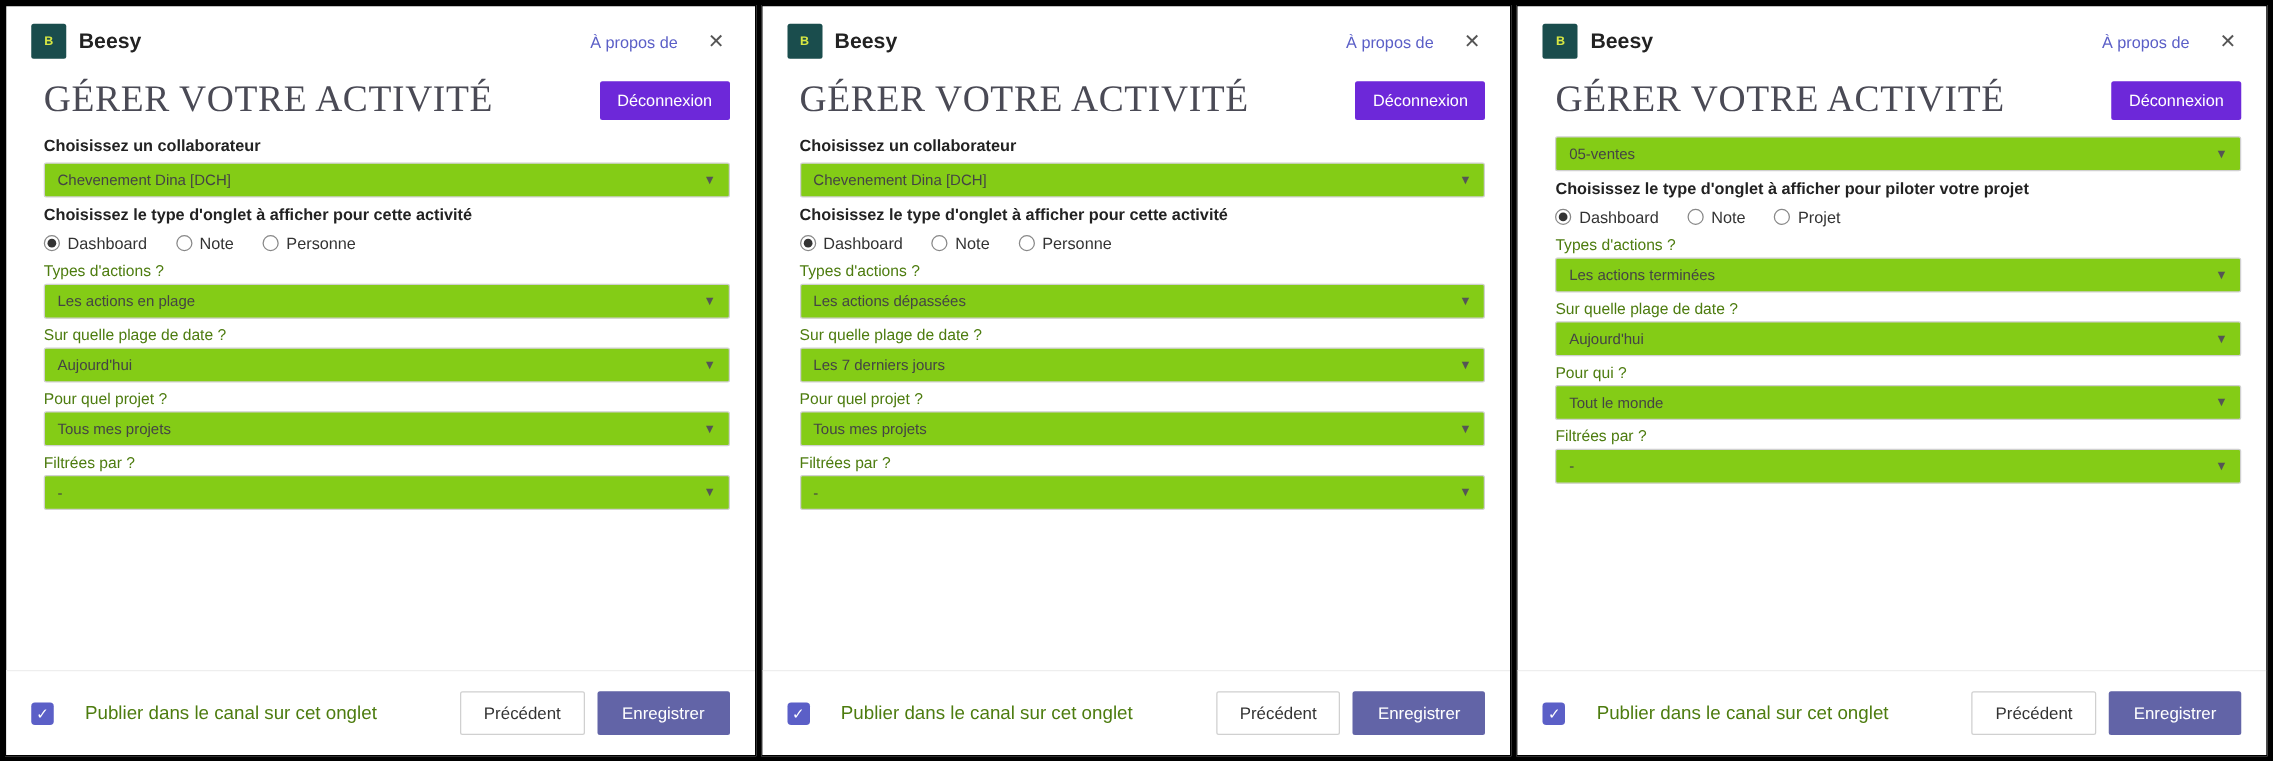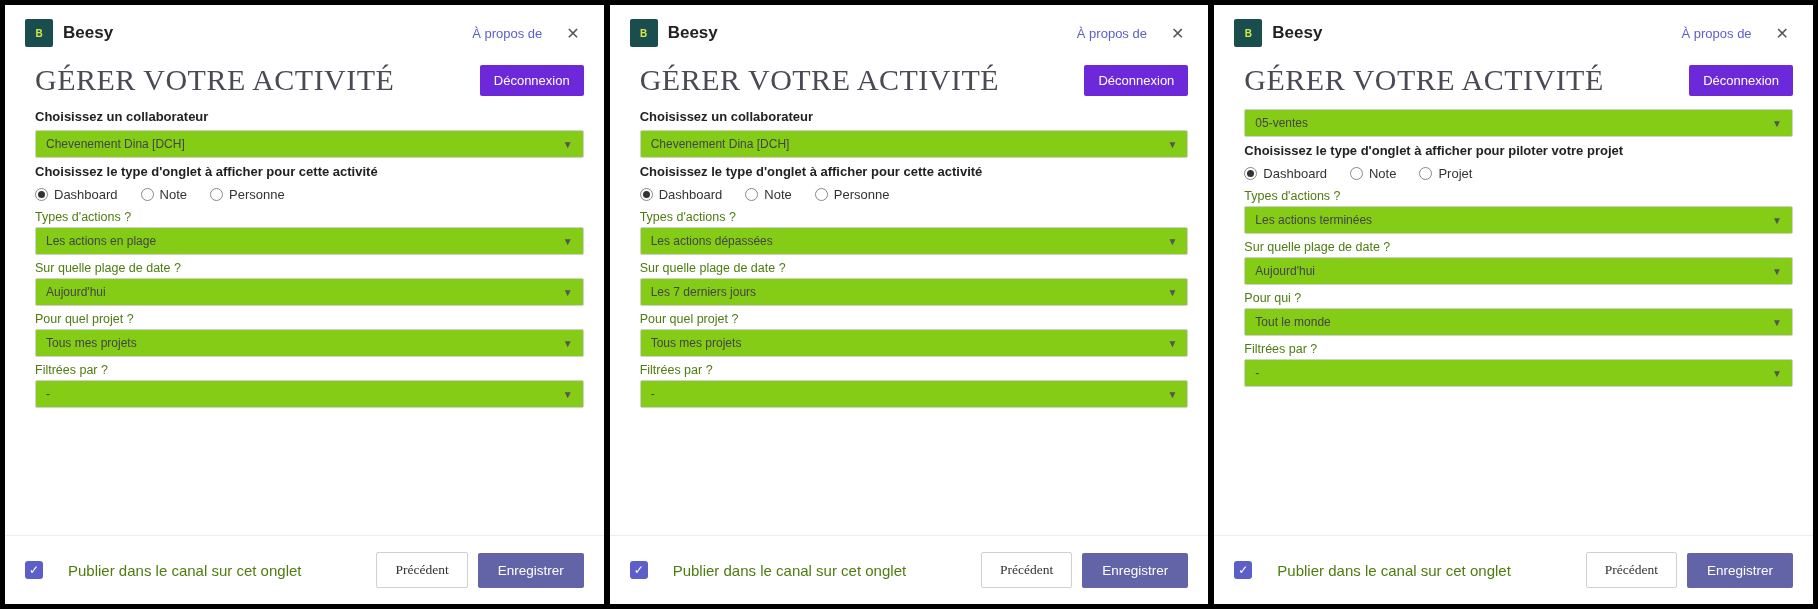--- a/index.html
+++ b/index.html
@@ -173,21 +173,20 @@
     margin-left: 15px;
   }
   .btn-secondary {
     background: #fff;
     border: 1px solid #d0d0d0;
     padding: 9px 18px;
     font-size: 13.5px;
     cursor: pointer;
     border-radius: 2px;
     color: #333;
-    font-family: Liberation Serif, serif;
   }
   .btn-primary {
     background: #6264a7;
     border: none;
     color: #fff;
     padding: 10px 20px;
     font-size: 13.5px;
     cursor: pointer;
     border-radius: 2px;
   }

